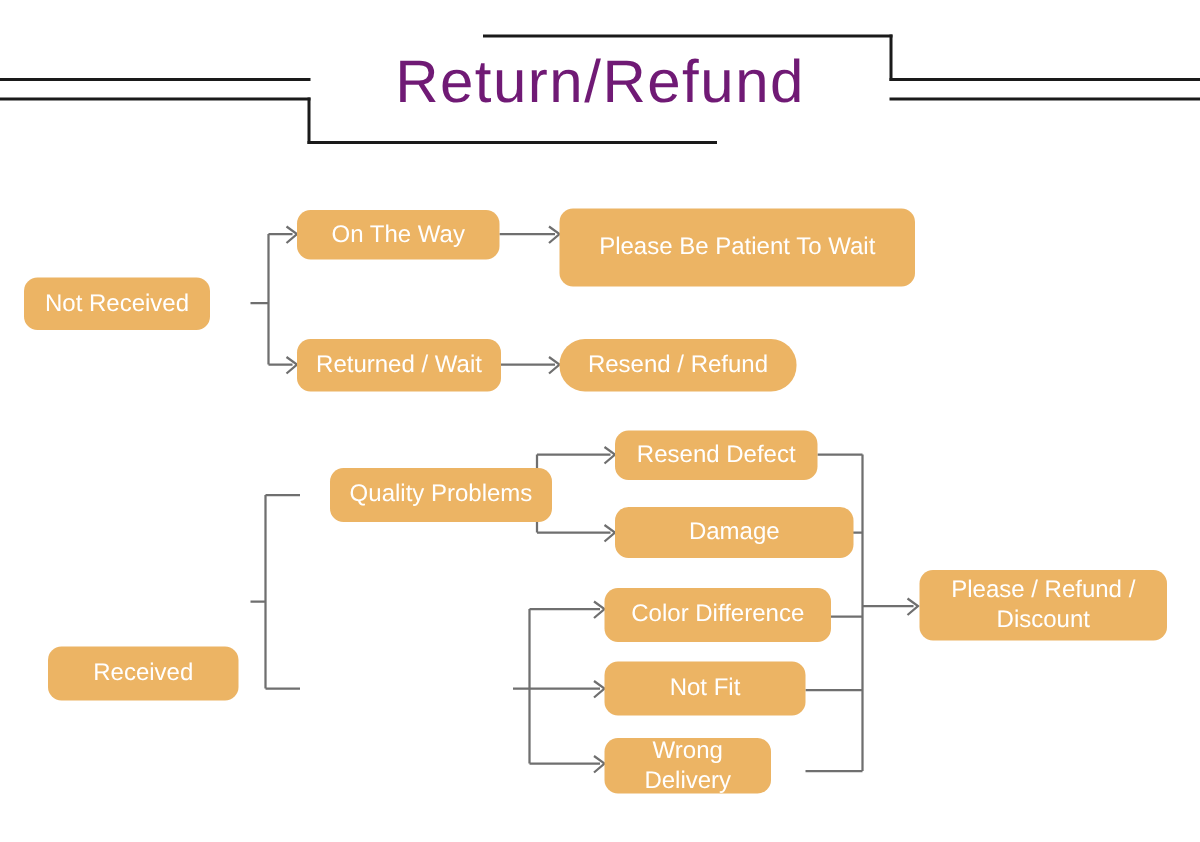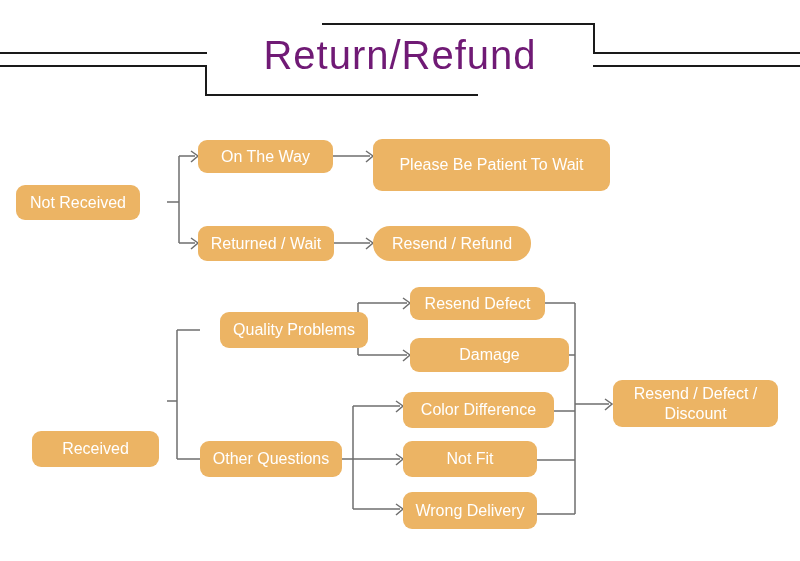--- a/index.html
+++ b/index.html
@@ -50,21 +50,21 @@
   .n-please-wait       {left:373px; top:139px; width:237px; height:52px;}
   .n-returned-lost     {left:198px; top:226px; width:136px; height:35px;}
   .n-resend-refund     {left:373px; top:226px; width:158px; height:35px;border-radius:17px;}
   .n-received          {left:32px;  top:383px; width:127px; height:36px;margin-top:48px;}
   .n-quality-problems  {left:200px; top:312px; width:148px; height:36px;margin-left:20px;}
   .n-other-questions   {left:200px; top:441px; width:142px; height:36px;}
   .n-quality-defect    {left:410px; top:287px; width:135px; height:33px;}
   .n-damage            {left:410px; top:338px; width:159px; height:34px;}
   .n-color-difference  {left:403px; top:392px; width:151px; height:36px;}
   .n-not-fit           {left:403px; top:441px; width:134px; height:36px;}
-  .n-wrong-delivery    {left:403px; top:492px; width:134px; height:37px;}
+  .n-wrong-delivery    {left:403px; top:492px; width:111px; height:37px;}
   .n-resend-discount   {left:613px; top:380px; width:165px; height:47px;}
   svg.wires{position:absolute;left:0;top:0;}
 </style>
 </head>
 <body>
 
 <div id="stage">
 
   <div class="deco" style="left:0;   top:52px; width:207px; height:2px;"></div>
   <div class="deco" style="left:0;   top:65px; width:207px; height:2px;"></div>
@@ -101,21 +101,20 @@
     </g>
   </svg>
 
   <div class="node n-not-received">Not Received</div>
   <div class="node n-on-the-way">On The Way</div>
   <div class="node n-please-wait">Please Be Patient To Wait</div>
   <div class="node n-returned-lost">Returned / Wait</div>
   <div class="node n-resend-refund">Resend / Refund</div>
   <div class="node n-received">Received</div>
   <div class="node n-quality-problems">Quality Problems</div>
-  <div class="node n-other-questions">Other Questions</div>
   <div class="node n-quality-defect">Resend Defect</div>
   <div class="node n-damage">Damage</div>
   <div class="node n-not-fit">Not Fit</div>
   <div class="node n-color-difference">Color Difference</div>
   <div class="node n-wrong-delivery">Wrong Delivery</div>
-  <div class="node n-resend-discount">Resend / Defect / Discount</div>
+  <div class="node n-resend-discount">Please / Refund / Discount</div>
 
 </div>
 
 </body></html>

